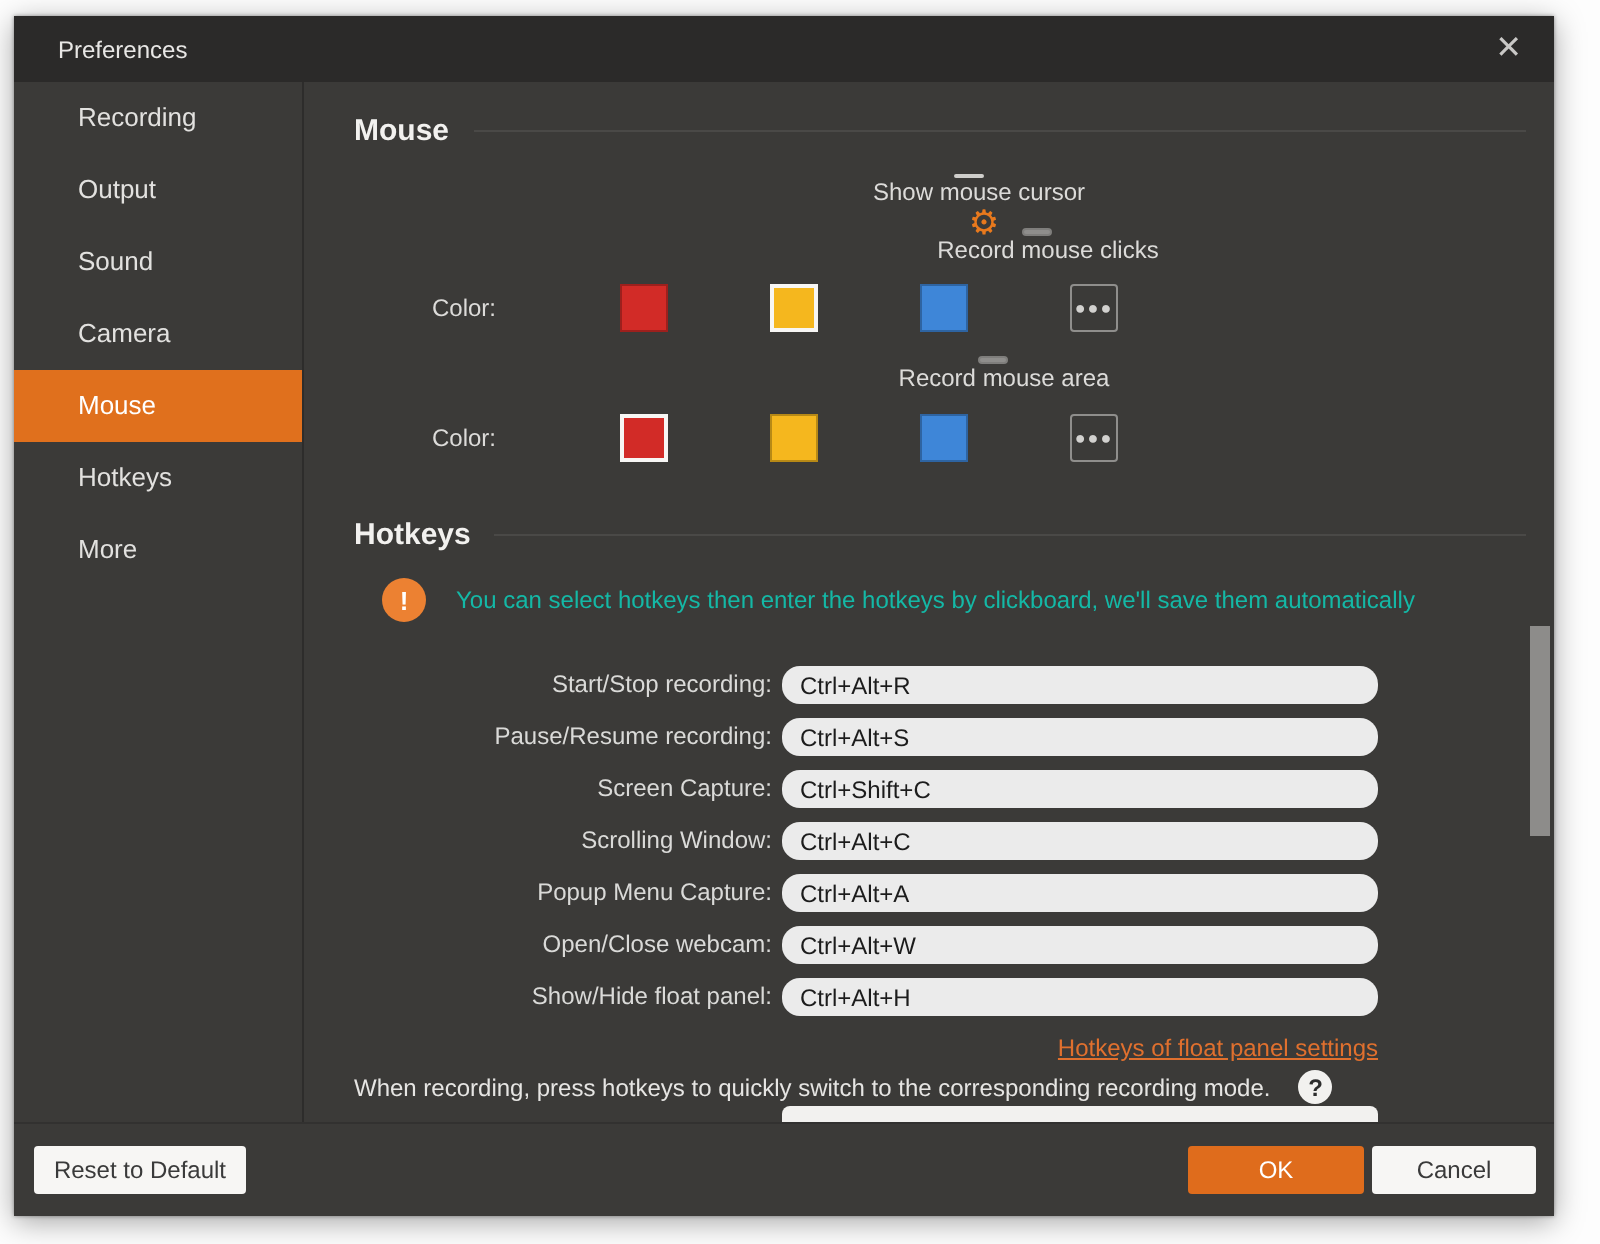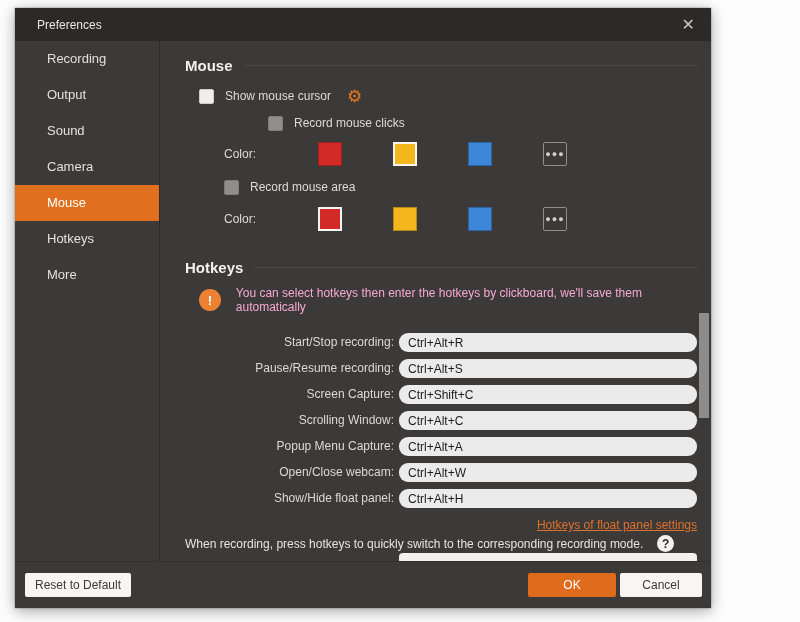--- a/index.html
+++ b/index.html
@@ -5,22 +5,22 @@
   * { box-sizing: border-box; margin: 0; padding: 0; }
   html, body { width: 800px; height: 622px; }
   body {
     font-family: "Liberation Sans", sans-serif;
     background: #fdfdfd;
     position: relative;
     overflow: hidden;
   }
   .dialog {
     position: absolute;
-    left: 15px; top: 8px;
-    width: 696px; height: 600px;
+    left: 7px; top: 8px;
+    width: 770px; height: 600px;
     background: #3b3a38;
     box-shadow: 0 3px 14px rgba(0,0,0,0.35), 0 0 2px rgba(0,0,0,0.4);
     display: flex; flex-direction: column;
   }
   
   .titlebar {
     height: 33px; flex: 0 0 33px;
     background: #2b2a29;
     display: flex; align-items: center;
     padding: 0 16px 0 22px;
@@ -50,21 +50,21 @@
   
   .section-header {
     display: flex; align-items: center;
     margin: 14px 14px 0 0; height: 20px;
     color: #f2f1ef; font-size: 15px; font-weight: bold;
   }
   .section-header::after {
     content: ""; flex: 1; height: 1px; background: #4a4947; margin-left: 12px;
   }
   
-  .check-row { display: flex; align-items: center; height: 18px; }
+  .check-row { display: flex; align-items: center; height: 18px; flex-direction: column; }
   .row-show-cursor { margin-top: 12px; margin-left: 14px; }
   .row-clicks { margin-top: 9px; margin-left: 39px; padding-left: 44px; }
   .row-area { margin-top: 12px; margin-left: 39px; }
   .checkbox {
     width: 15px; height: 15px; border-radius: 2px;
     background: #efeeec; border: 1px solid #cfcecb;
   }
   .checkbox.disabled { background: #8f8e8c; border-color: #7f7e7c; }
   .check-label { margin-left: 11px; font-size: 12px; color: #dcdbd9; }
   .gear-icon { margin-left: 16px; color: #e8791d; font-size: 17px; line-height: 17px; }
@@ -87,21 +87,21 @@
   }
   
   .hotkeys-header { margin-top: 26px; }
   .info-row { display: flex; align-items: center; height: 22px; margin-top: 12px; margin-left: 14px; }
   .info-icon {
     width: 22px; height: 22px; border-radius: 50%;
     background: #ec8132; color: #ffffff;
     font-size: 13px; font-weight: bold;
     display: flex; align-items: center; justify-content: center;
   }
-  .info-text { margin-left: 15px; font-size: 12px; color: #f9a8d4; }
+  .info-text { margin-left: 15px; font-size: 12px; color: #14b8a6; }
   .hotkey-rows { margin-top: 22px; width: 512px; }
   .hotkey-row { display: flex; height: 19px; margin-bottom: 7px; }
   .hotkey-label {
     width: 209px; text-align: right;
     font-size: 12px; color: #dadad8; line-height: 19px;
   }
   .hotkey-input {
     margin-left: 5px; width: 298px; height: 19px;
     background: #ebebeb; border: none; border-radius: 9px;
     font-family: "Liberation Sans", sans-serif;

